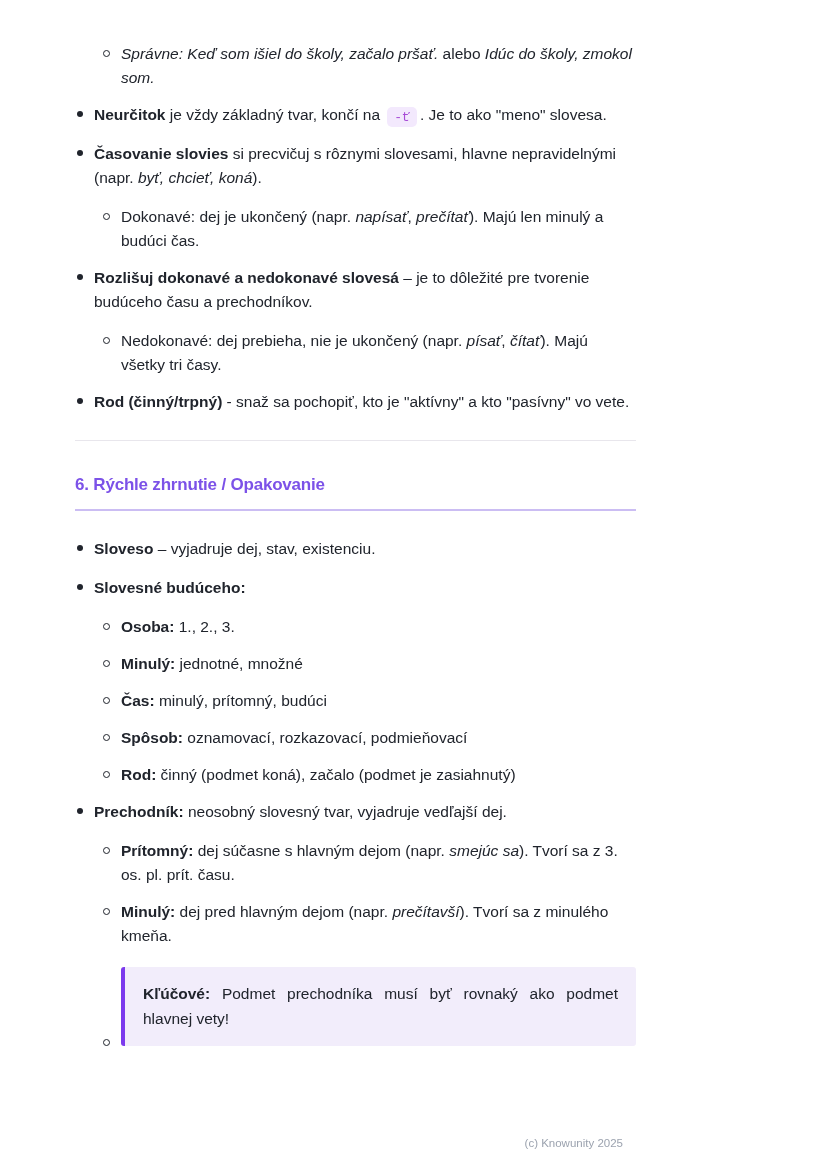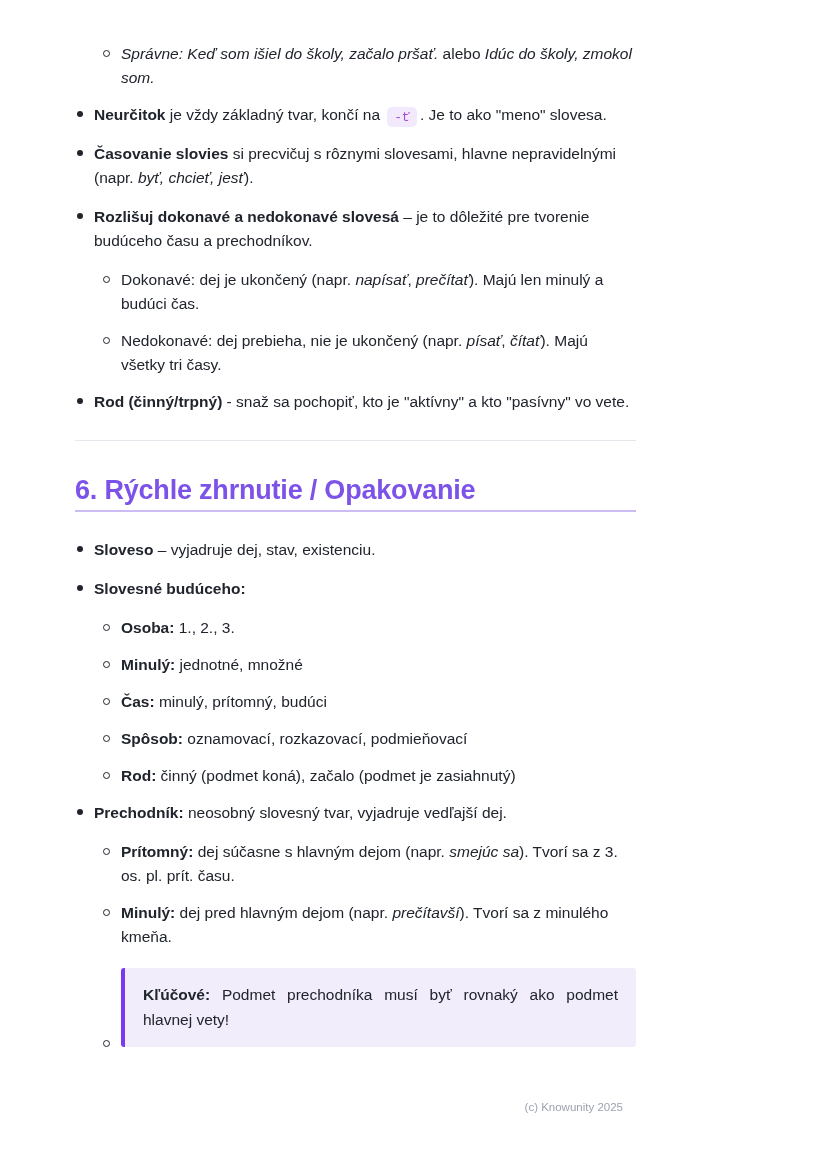--- a/index.html
+++ b/index.html
@@ -54,26 +54,26 @@
     white-space: nowrap;
   }
 
   .divider {
     border: none;
     border-top: 1px solid var(--divider, #e8e6ec);
     margin: 26px 0 0 0;
   }
 
   .heading {
-    font-size: 27px;
+    font-size: 17px;
     font-weight: 800;
     letter-spacing: -0.2px;
     color: var(--accent, #7c52e8);
     margin: 34px 0 26px 0;
-    padding-bottom: 4px;
+    padding-bottom: 14px;
     border-bottom: 2.5px solid var(--accent-underline, #cbbdf3);
   }
 
   .callout-li { margin-top: 18px; align-items: flex-end; }
   .callout {
     flex: 1 1 auto;
     background: var(--callout-bg, #f2edfb);
     border-left: 4.5px solid var(--callout-border, #7c3aed);
     border-radius: 3px;
     padding: 14px 18px;
@@ -88,21 +88,21 @@
     left: 747px;
     top: 36px;
     width: 5px;
     height: 1066px;
     border-radius: 3px;
     background: var(--scrollbar, #dcd2f8);
   }
 
   .footer {
     position: absolute;
-    top: 1101px;
+    top: 1137px;
     right: 52px;
     font-size: 11.5px;
     color: var(--muted, #9ca3af);
   }
 </style>
 </head>
 <body>
 
 <div class="page">
   <div class="content">
@@ -111,29 +111,29 @@
       <li class="li l2">
         <span class="marker circle"></span>
         <div class="li-text"><span class="seg-i">Správne: Keď som išiel do školy, začalo pršať.</span><span class="seg-n"> alebo </span><span class="seg-i">Idúc do školy, zmokol som.</span></div>
       </li>
       <li class="li l1">
         <span class="marker disc"></span>
         <div class="li-text"><span class="seg-b">Neurčitok</span><span class="seg-n"> je vždy základný tvar, končí na </span><span class="seg-code">-ť</span><span class="seg-n">. Je to ako "meno" slovesa.</span></div>
       </li>
       <li class="li l1">
         <span class="marker disc"></span>
-        <div class="li-text"><span class="seg-b">Časovanie slovies</span><span class="seg-n"> si precvičuj s rôznymi slovesami, hlavne nepravidelnými (napr. </span><span class="seg-i">byť, chcieť, jesť</span><span class="seg-n">).</span></div>
+        <div class="li-text"><span class="seg-b">Časovanie slovies</span><span class="seg-n"> si precvičuj s rôznymi slovesami, hlavne nepravidelnými (napr. </span><span class="seg-i">byť, chcieť, koná</span><span class="seg-n">).</span></div>
+      </li>
+      <li class="li l2">
+        <span class="marker circle"></span>
+        <div class="li-text"><span class="seg-n">Dokonavé: dej je ukončený (napr. </span><span class="seg-i">napísať</span><span class="seg-n">, </span><span class="seg-i">prečítať</span><span class="seg-n">). Majú len minulý a budúci čas.</span></div>
       </li>
       <li class="li l1">
         <span class="marker disc"></span>
         <div class="li-text"><span class="seg-b">Rozlišuj dokonavé a nedokonavé slovesá</span><span class="seg-n"> – je to dôležité pre tvorenie budúceho času a prechodníkov.</span></div>
-      </li>
-      <li class="li l2">
-        <span class="marker circle"></span>
-        <div class="li-text"><span class="seg-n">Dokonavé: dej je ukončený (napr. </span><span class="seg-i">napísať</span><span class="seg-n">, </span><span class="seg-i">prečítať</span><span class="seg-n">). Majú len minulý a budúci čas.</span></div>
       </li>
       <li class="li l2">
         <span class="marker circle"></span>
         <div class="li-text"><span class="seg-n">Nedokonavé: dej prebieha, nie je ukončený (napr. </span><span class="seg-i">písať</span><span class="seg-n">, </span><span class="seg-i">čítať</span><span class="seg-n">). Majú všetky tri časy.</span></div>
       </li>
       <li class="li l1">
         <span class="marker disc"></span>
         <div class="li-text"><span class="seg-b">Rod (činný/trpný)</span><span class="seg-n"> - snaž sa pochopiť, kto je "aktívny" a kto "pasívny" vo vete.</span></div>
       </li>
     </ul>

